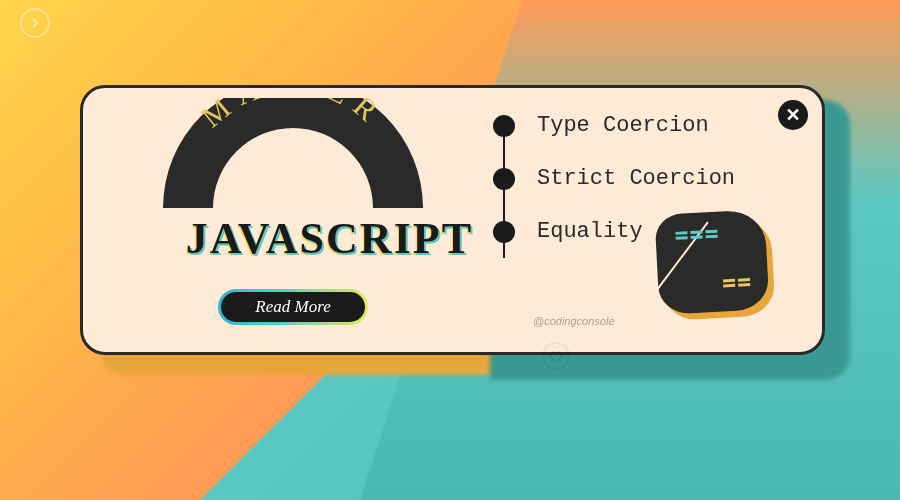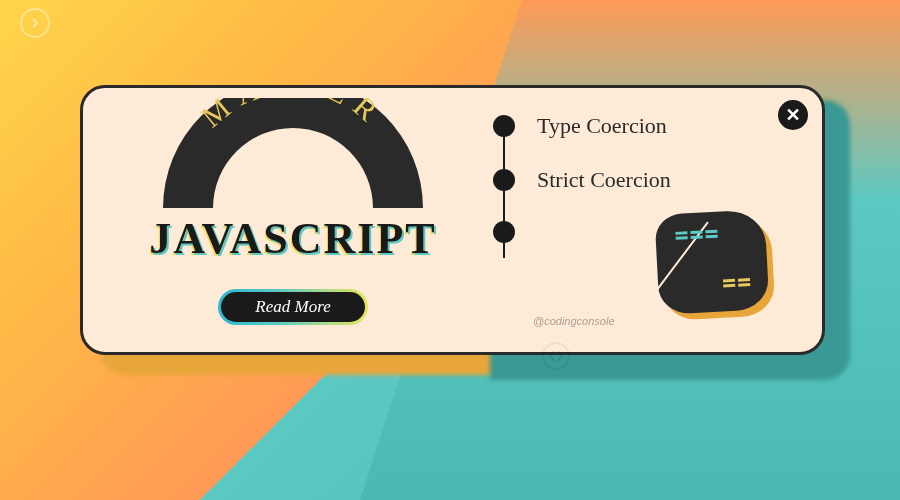--- a/index.html
+++ b/index.html
@@ -115,21 +115,21 @@
       top: 0;
       left: 0;
       width: 300px;
       height: 300px;
     }
     .js-title {
       font-family: Georgia, 'Times New Roman', serif;
       font-size: 44px;
       font-weight: bold;
       color: #1a1a1a;
-      text-align: center;
+      text-align: right;
       letter-spacing: 2px;
       margin-top: 5px;
       text-shadow: 2px 2px 0 #5dc9c3, -1px 2px 0 #ffd54a;
     }
     .read-more-btn {
       display: block;
       margin: 25px auto 0;
       width: 150px;
       height: 36px;
       border-radius: 20px;
@@ -173,21 +173,21 @@
       width: 22px;
       height: 22px;
       background: #1a1a1a;
       border-radius: 50%;
       margin-right: 22px;
       z-index: 1;
     }
     .topic-text {
       font-size: 22px;
       color: #2a2a2a;
-      font-family: Liberation Serif, serif;
+      font-family: Liberation Mono, monospace;
     }
     .handle {
       position: absolute;
       left: 450px;
       bottom: 25px;
       font-size: 11px;
       color: #b0a090;
       font-style: italic;
     }
     .equals-badge {
@@ -299,20 +299,21 @@
     <div class="topic-item">
       <div class="topic-dot"></div>
       <div class="topic-text">Type Coercion</div>
     </div>
     <div class="topic-item">
       <div class="topic-dot"></div>
       <div class="topic-text">Strict Coercion</div>
     </div>
     <div class="topic-item">
       <div class="topic-dot"></div>
+      <div class="topic-text">Equality</div>
     </div>
   </div>
 
   <div class="handle">@codingconsole</div>
 
   <div class="equals-badge">
     <div class="badge-shadow"></div>
     <div class="badge-dark">
       <div class="badge-slash"></div>
       <div class="eq-top">

